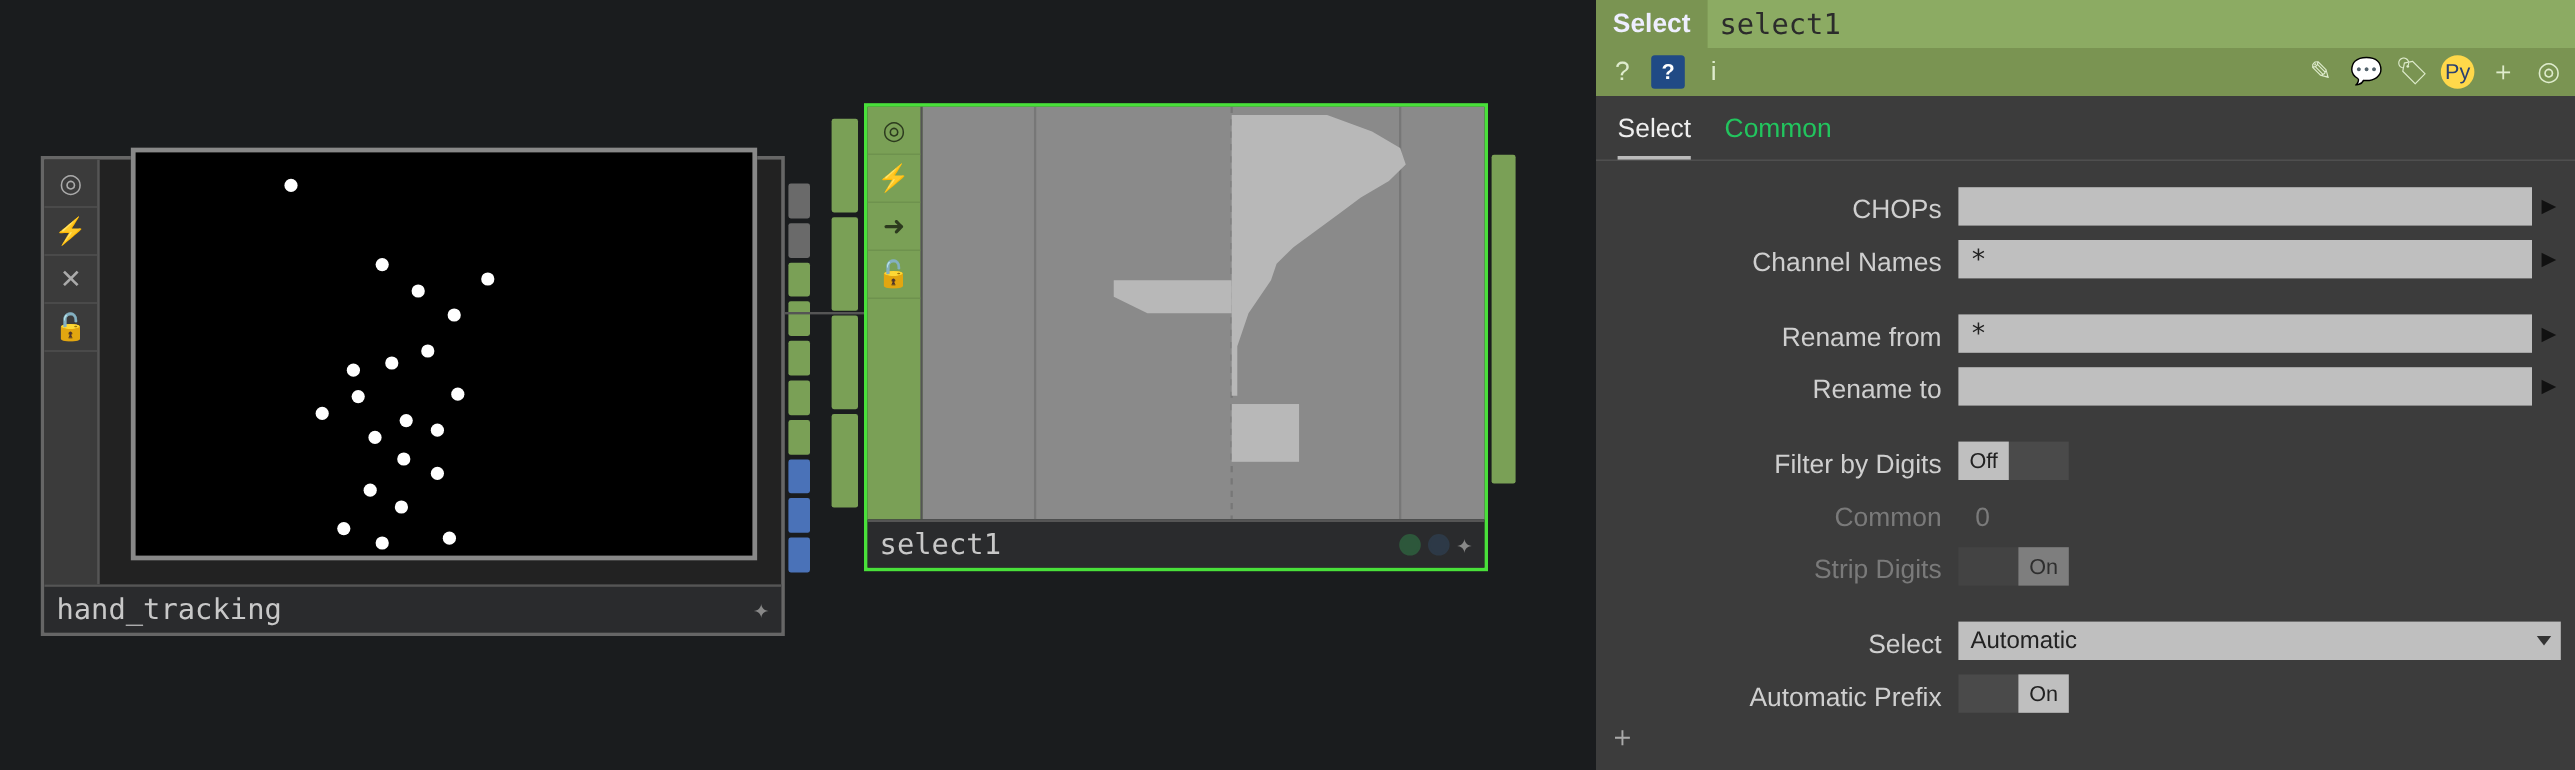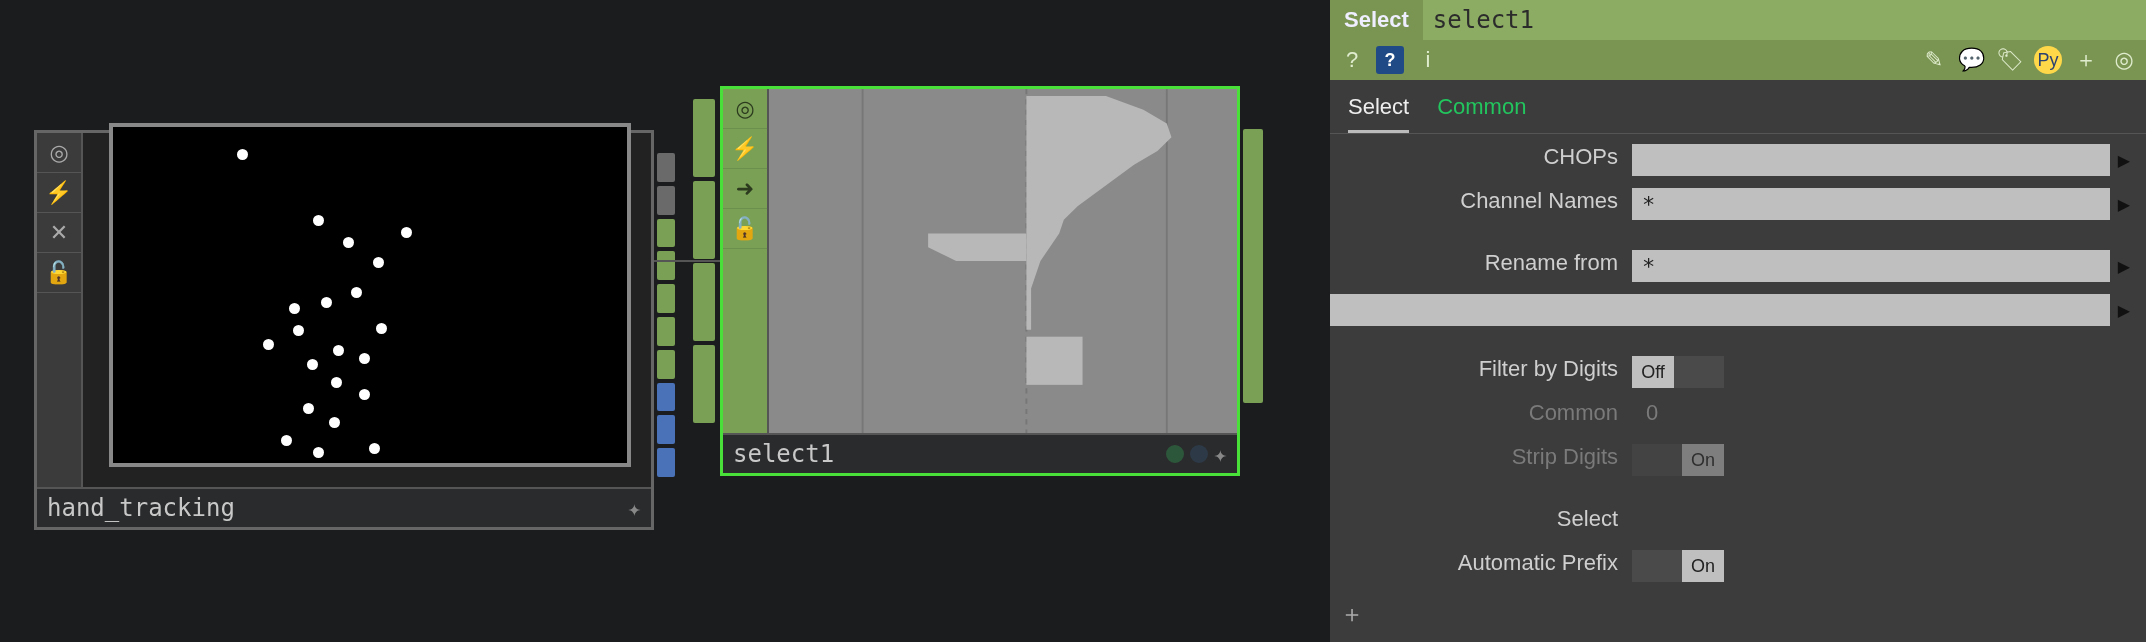--- a/index.html
+++ b/index.html
@@ -111,21 +111,21 @@
     display:flex; gap:28px; padding:14px 18px 0 18px;
     border-bottom:1px solid #555;
   }
   .p-tab {
     color:#22c55e; font-size:22px; padding-bottom:10px; cursor:pointer;
   }
   .p-tab.active { color:#eee; border-bottom:3px solid #bbb; }
 
   .p-rows { padding:10px 0 0 0; }
   .p-row {
-    display:flex; align-items:flex-start; height:44px;
+    display:flex; align-items:flex-end; height:44px;
     padding-right:12px;
   }
   .p-row.gap { margin-top:18px; }
   .p-row .lbl {
     width:302px; text-align:right; padding-right:14px;
     color:#cfcfcf; font-size:22px;
   }
   .p-row.dim .lbl, .p-row.dim .val { color:#7a7a7a; }
   .p-row .field {
     flex:1; height:32px; background:#bfbfbf; border:none;
@@ -304,20 +304,21 @@
       <div class="tri">▶</div>
     </div>
 
     <div class="p-row gap">
       <div class="lbl">Rename from</div>
       <div class="field input">*</div>
       <div class="tri">▶</div>
     </div>
 
     <div class="p-row">
+      <div class="lbl">Rename to</div>
       <div class="field input"></div>
       <div class="tri">▶</div>
     </div>
 
     <div class="p-row gap">
       <div class="lbl">Filter by Digits</div>
       <div class="toggle off">
         <div class="knob">Off</div>
       </div>
     </div>
@@ -329,20 +330,21 @@
 
     <div class="p-row dim">
       <div class="lbl">Strip Digits</div>
       <div class="toggle on" style="opacity:.5">
         <div class="knob">On</div>
       </div>
     </div>
 
     <div class="p-row gap">
       <div class="lbl">Select</div>
+      <div class="dropdown">Automatic</div>
     </div>
 
     <div class="p-row">
       <div class="lbl">Automatic Prefix</div>
       <div class="toggle on">
         <div class="knob">On</div>
       </div>
     </div>
 
   </div>

